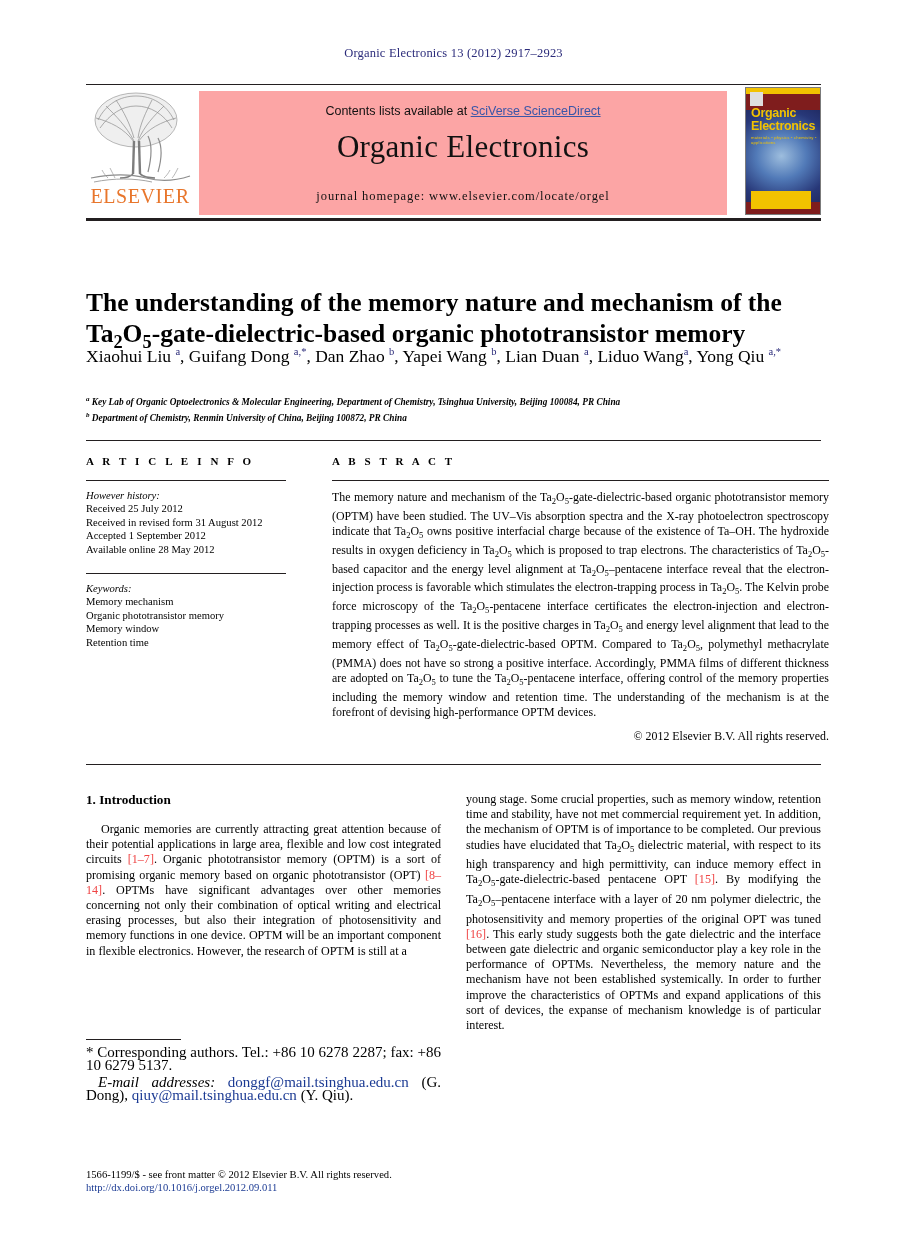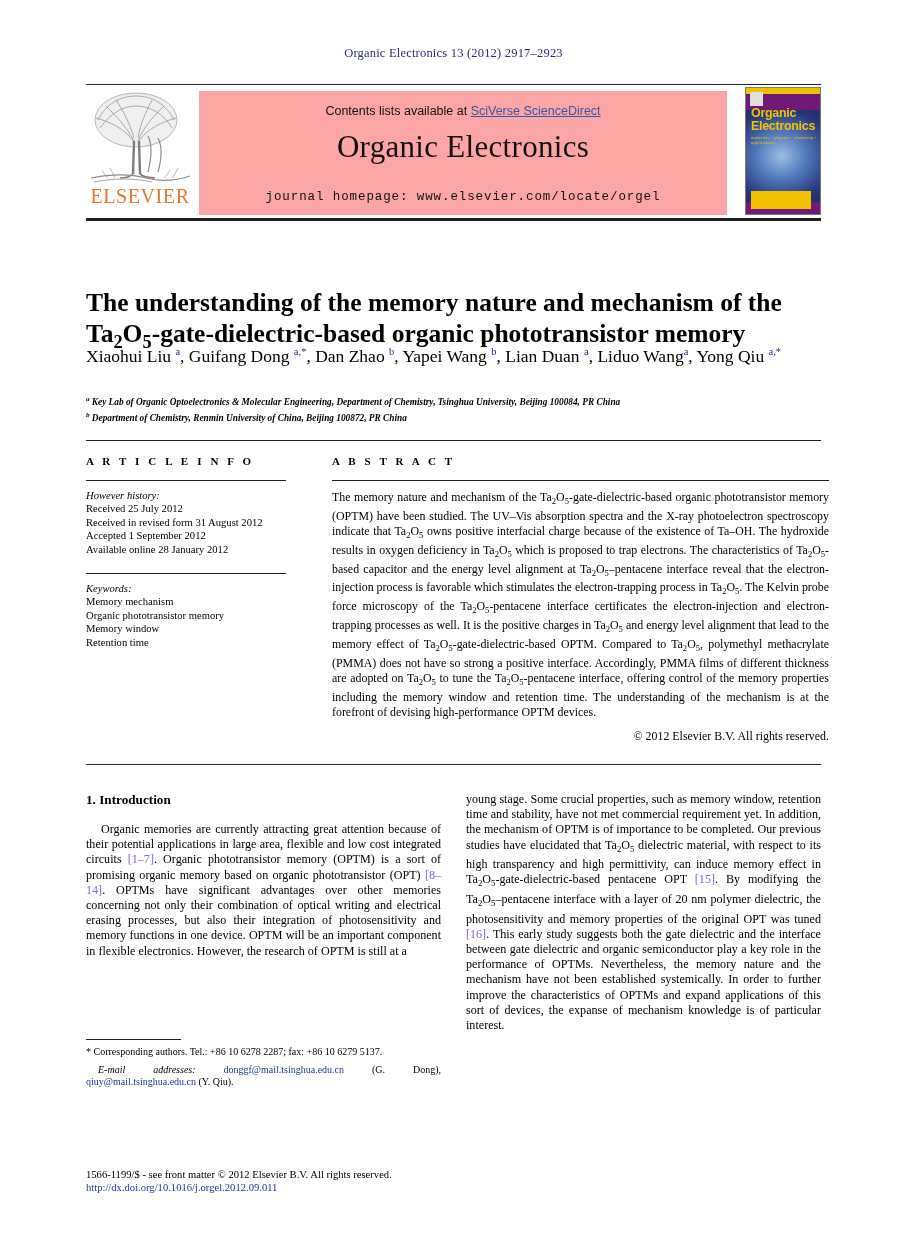--- a/index.html
+++ b/index.html
@@ -108,32 +108,32 @@
     font-size: 31px;
     color: #111;
     letter-spacing: 0.3px;
   }
   .homepage-line {
     position: absolute;
     bottom: 11px;
     left: 0;
     width: 528px;
     text-align: center;
-    font-family: Liberation Mono, monospace;
+    font-family: Liberation Serif, serif;
     font-size: 12.5px;
     letter-spacing: 0.9px;
     color: #111;
   }
   .cover {
     position: absolute;
     top: 3px;
     left: 659px;
     width: 76px;
     height: 128px;
-    background: #701a75;
+    background: #7f1d1d;
     overflow: hidden;
     border: 1px solid #7b7b7b;
     box-sizing: border-box;
   }
   .cover .topbar {
     position: absolute;
     top: 0; left: 0; width: 100%; height: 6px;
     background: #f2c200;
   }
   .cover .botbar {
@@ -309,38 +309,38 @@
   }
   .para {
     font-family: "Liberation Serif", serif;
     font-size: 12.1px;
     line-height: 15.2px;
     text-align: justify;
     color: #000;
     margin: 0;
   }
   .para.indent { text-indent: 15px; }
-  .ref { color: #8b5cf6; }
+  .ref { color: #ef4444; }
 
   
   .footnote {
     position: absolute;
     top: 1039px;
     left: 86px;
     width: 355px;
   }
   .fn-rule {
     width: 95px;
     height: 1px;
     background: #231f20;
     margin-bottom: 6px;
   }
   .fn-text {
     font-family: "Liberation Serif", serif;
-    font-size: 10px;
+    font-size: 15px;
     line-height: 12.6px;
     text-align: justify;
     color: #000;
   }
   .fn-text .em { font-style: italic; }
   .fn-mail { color: #1b3a93; }
   .colophon {
     position: absolute;
     top: 1168px;
     left: 86px;
@@ -438,21 +438,21 @@
   <div class="panel-rule-bottom"></div>
 
   <div class="info-col">
     <div class="sec-head">A R T I C L E    I N F O</div>
     <div class="info-rule"></div>
     <div class="info-body">
       <div class="lbl">However history:</div>
       <div>Received 25 July 2012</div>
       <div>Received in revised form 31 August 2012</div>
       <div>Accepted 1 September 2012</div>
-      <div>Available online 28 January 2012</div>
+      <div>Available online 28 May 2012</div>
     </div>
     <div class="info-rule" style="margin-top:17px;"></div>
     <div class="info-body">
       <div class="lbl">Keywords:</div>
       <div>Memory mechanism</div>
       <div>Organic phototransistor memory</div>
       <div>Memory window</div>
       <div>Retention time</div>
     </div>
   </div>

